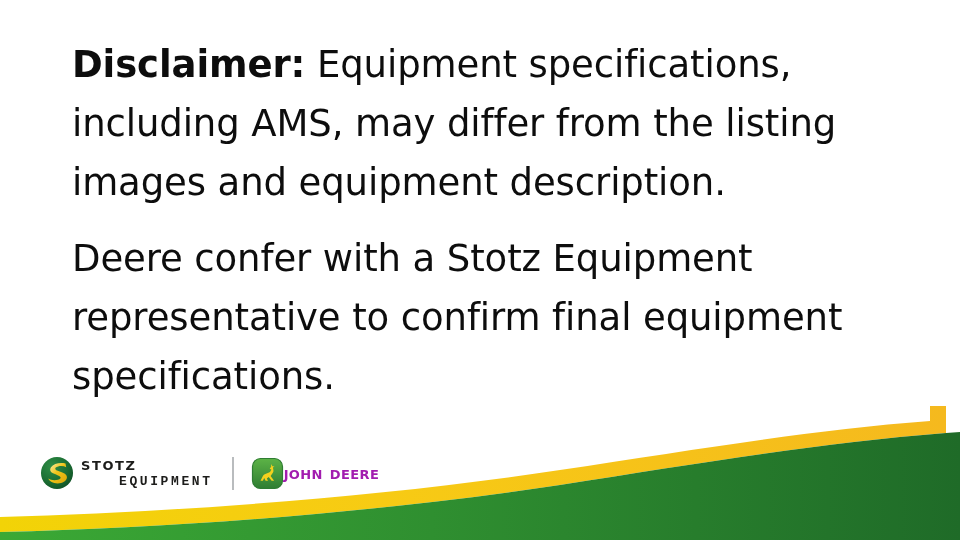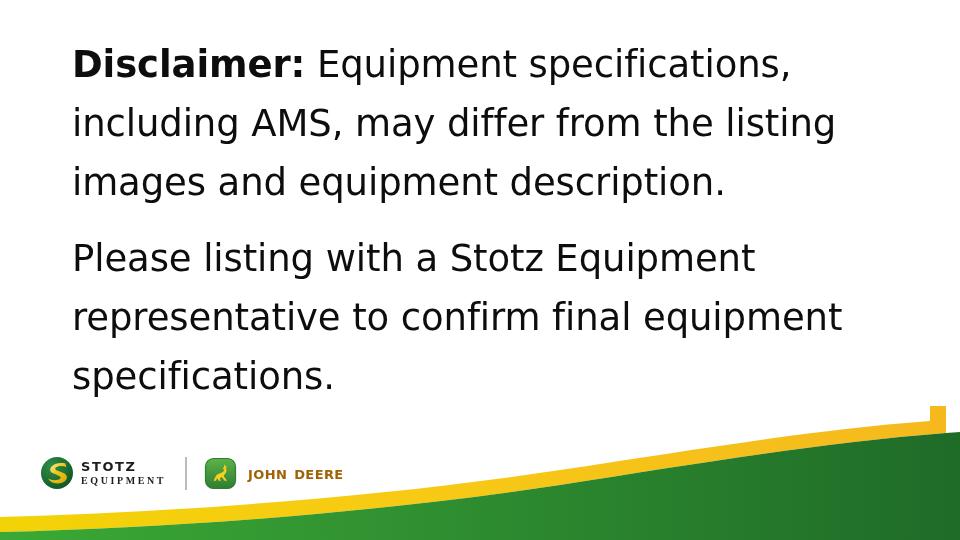--- a/index.html
+++ b/index.html
@@ -80,45 +80,45 @@
   .stotz-name {
     font-family: "DejaVu Sans", "Liberation Sans", sans-serif;
     font-weight: 700;
     font-size: 13px;
     letter-spacing: 1.6px;
     color: #1d1d1b;
     line-height: 1;
   }
 
   .stotz-sub {
-    font-family: Liberation Serif, serif;
-    font-weight: 700;
-    font-size: 10px;
+    font-family: Liberation Mono, monospace;
+    font-weight: 700;
+    font-size: 13px;
     letter-spacing: 2.6px;
     color: #1d1d1b;
     line-height: 1;
     margin-top: 3px;
+    margin-left: 38px;
   }
 
   #logo-divider {
     width: 2px;
     height: 33px;
     background: #b9bcbe;
     margin: 0 17px 0 19px;
   }
 
   #jd-mark { display: block; }
 
   .jd-name {
-    margin-left: 11px;
     font-family: "DejaVu Sans", "Liberation Sans", sans-serif;
     font-weight: 700;
     font-size: 18.5px;
     letter-spacing: 0.4px;
-    color: #a16207;
+    color: #a21caf;
     line-height: 1;
     font-variant: small-caps;
     text-transform: lowercase;
   }
 </style>
 </head>
 <body>
 
 <div id="slide">
 
@@ -149,21 +149,21 @@
              C 180,528 380,512 560,485
              C 700,463 820,443 946,433
              L 960,432
              L 960,540
              L 0,540 Z"></path>
   </svg>
 
   <div id="copy">
     <p class="para"><span class="lead">Disclaimer:</span><span> Equipment specifications, including AMS, may differ from the listing images and equipment description.</span></p>
 
-    <p class="para second">Please listing with a Stotz Equipment representative to confirm final equipment specifications.</p>
+    <p class="para second">Deere confer with a Stotz Equipment representative to confirm final equipment specifications.</p>
   </div>
 
   <div id="logobar">
 
     <div class="logo-group">
       <svg id="stotz-mark" width="34" height="34" viewBox="0 0 34 34" aria-hidden="true">
         <defs>
           <radialGradient id="stotzCircle" cx="35%" cy="30%" r="85%">
             <stop offset="0%" stop-color="#2f8f46"></stop>
             <stop offset="60%" stop-color="#1a6b32"></stop>

